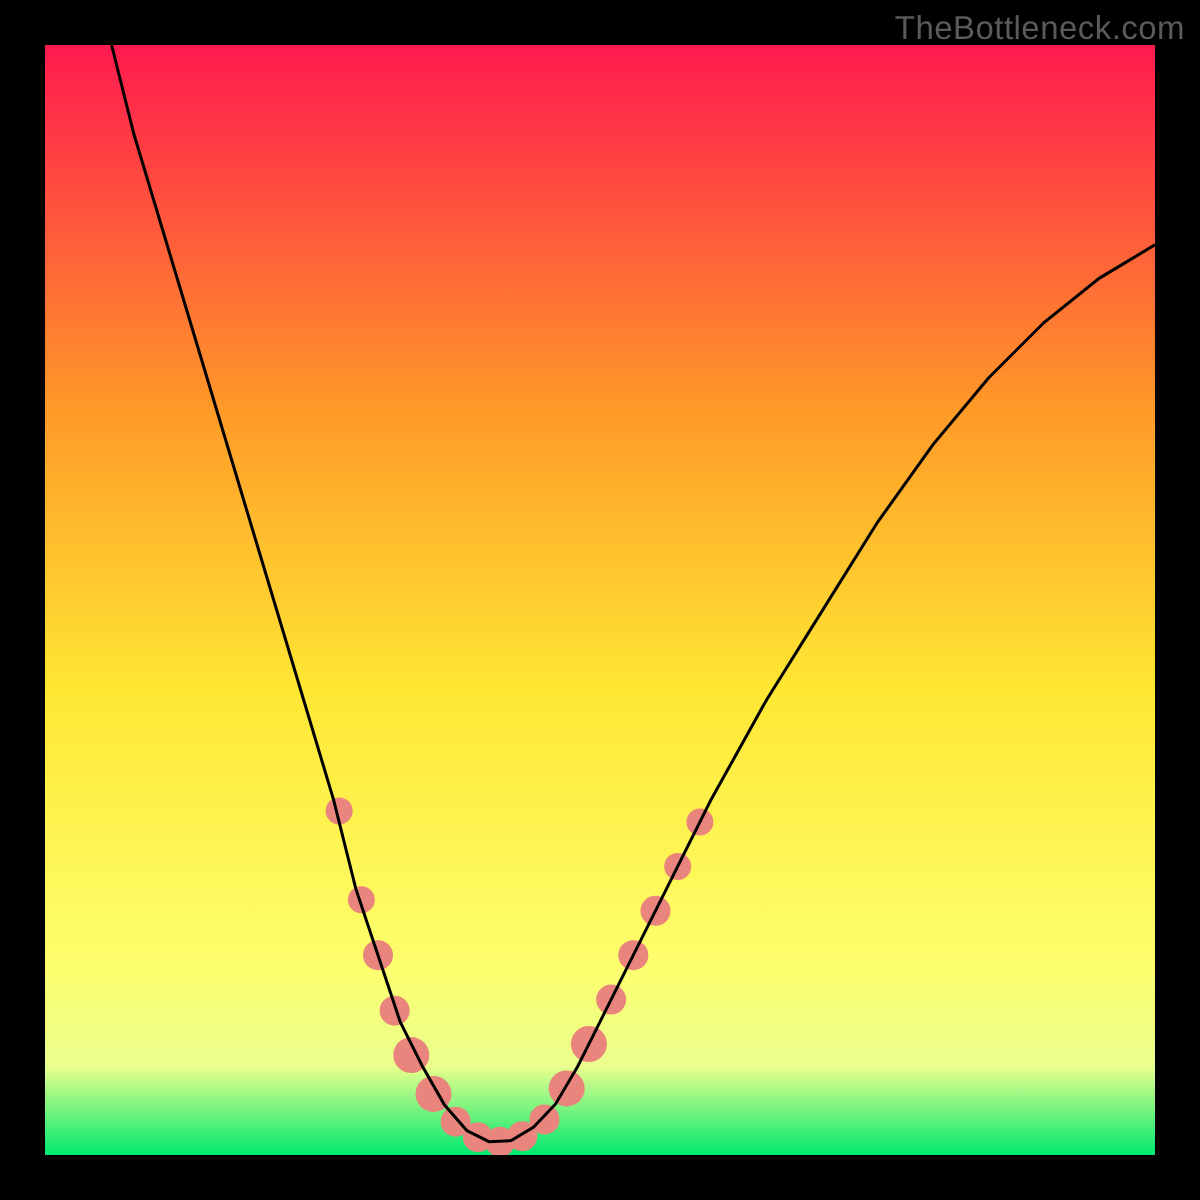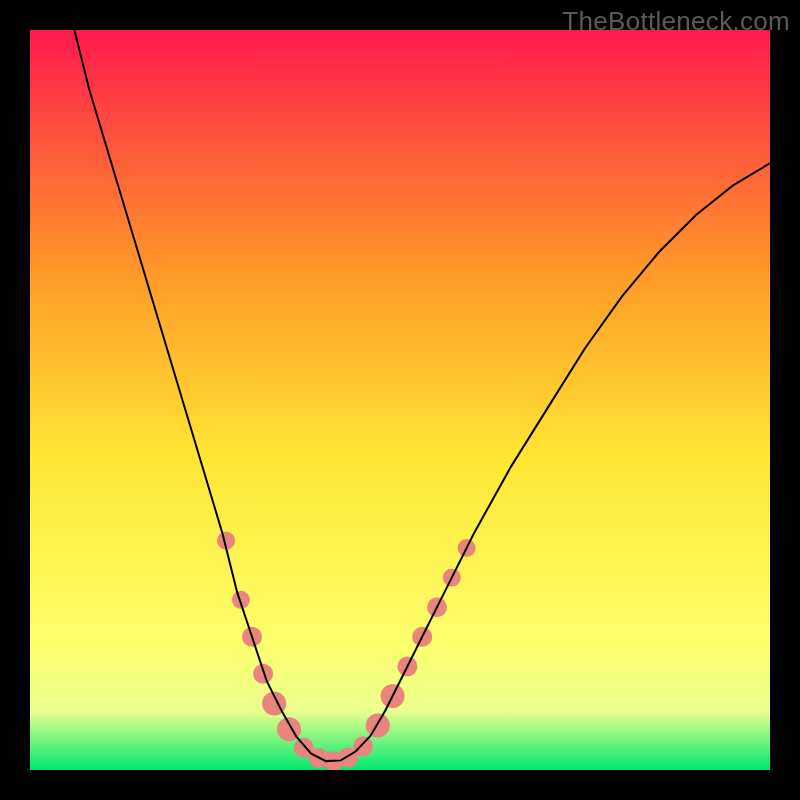--- a/index.html
+++ b/index.html
@@ -22,21 +22,21 @@
     top: 30px;
     width: 740px;
     height: 740px;
     overflow: hidden;
   }
   .watermark {
     position: absolute;
     top: 6px;
     right: 10px;
     color: #5a5a5a;
-    font-size: 26px;
+    font-size: 22px;
     font-weight: 500;
     letter-spacing: 0.3px;
     z-index: 20;
     user-select: none;
   }
   svg { display: block; }
 </style>
 </head>
 <body>
 

